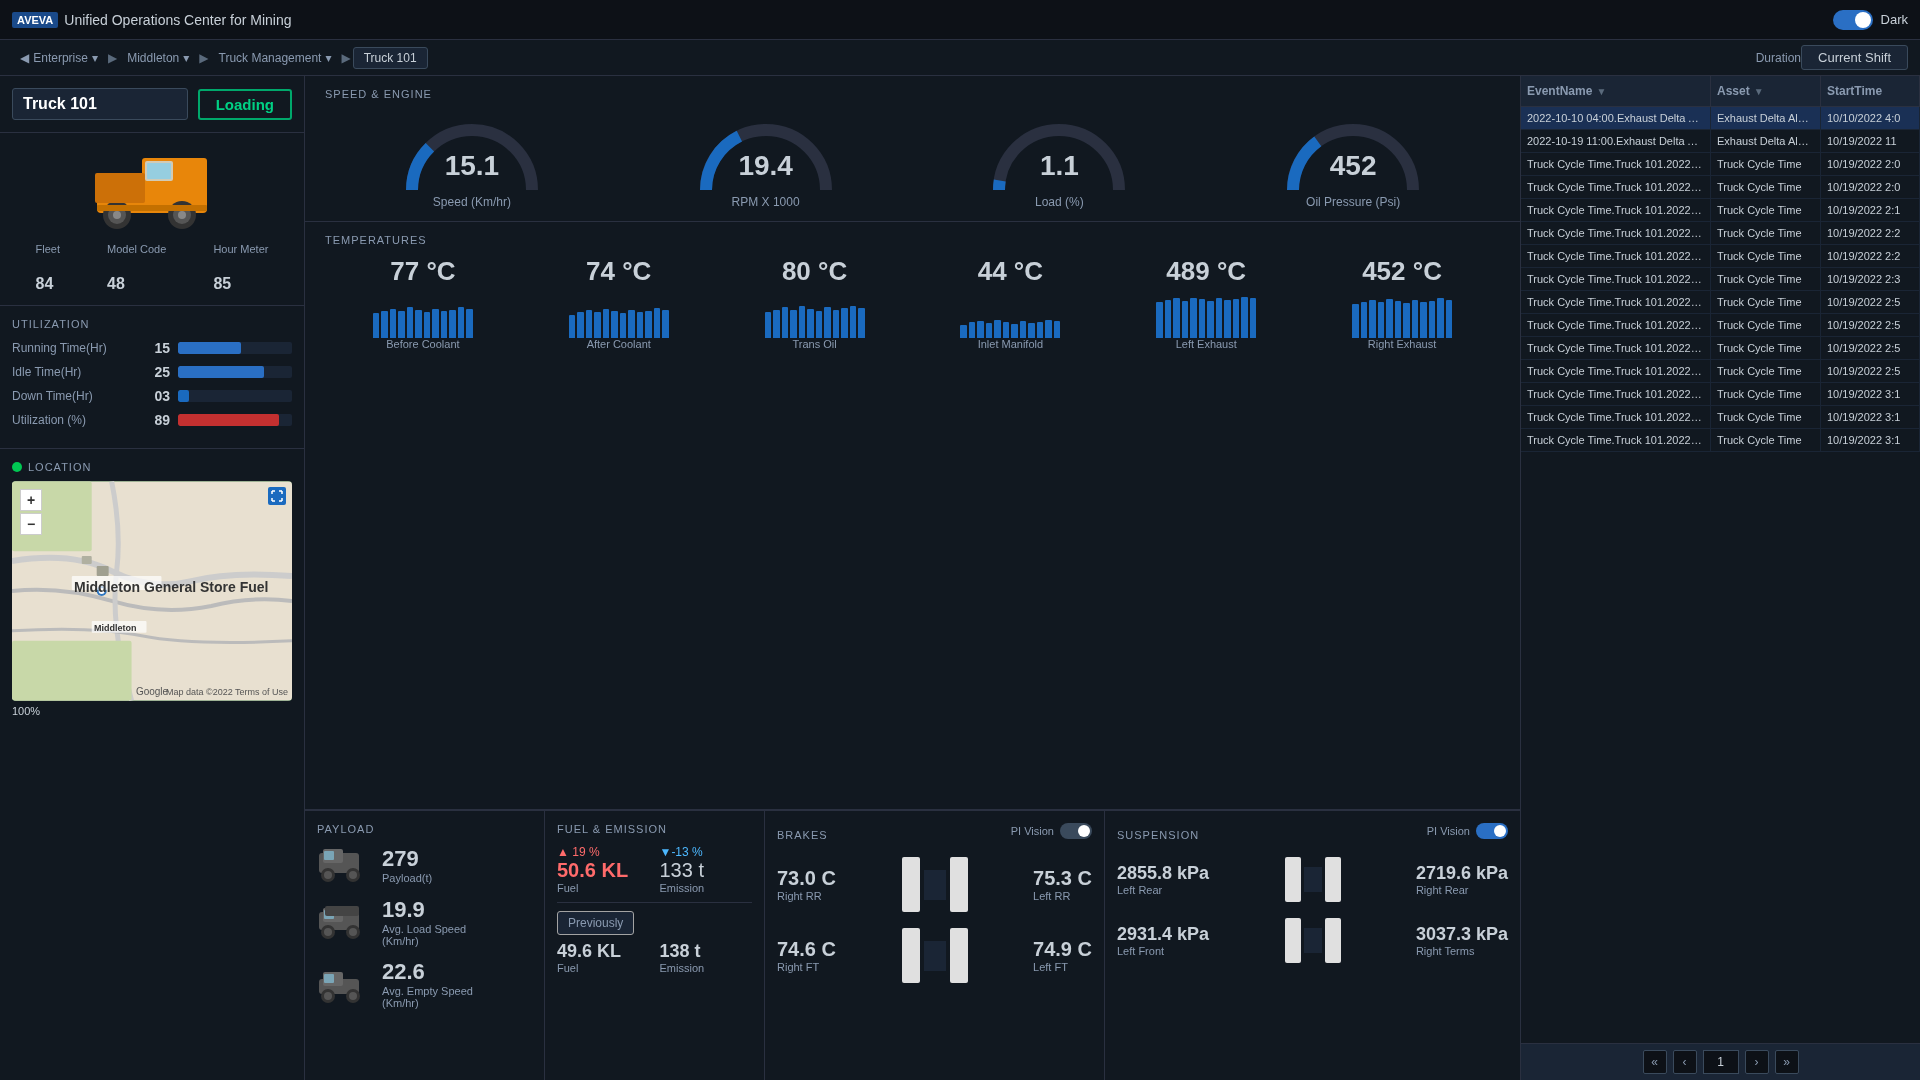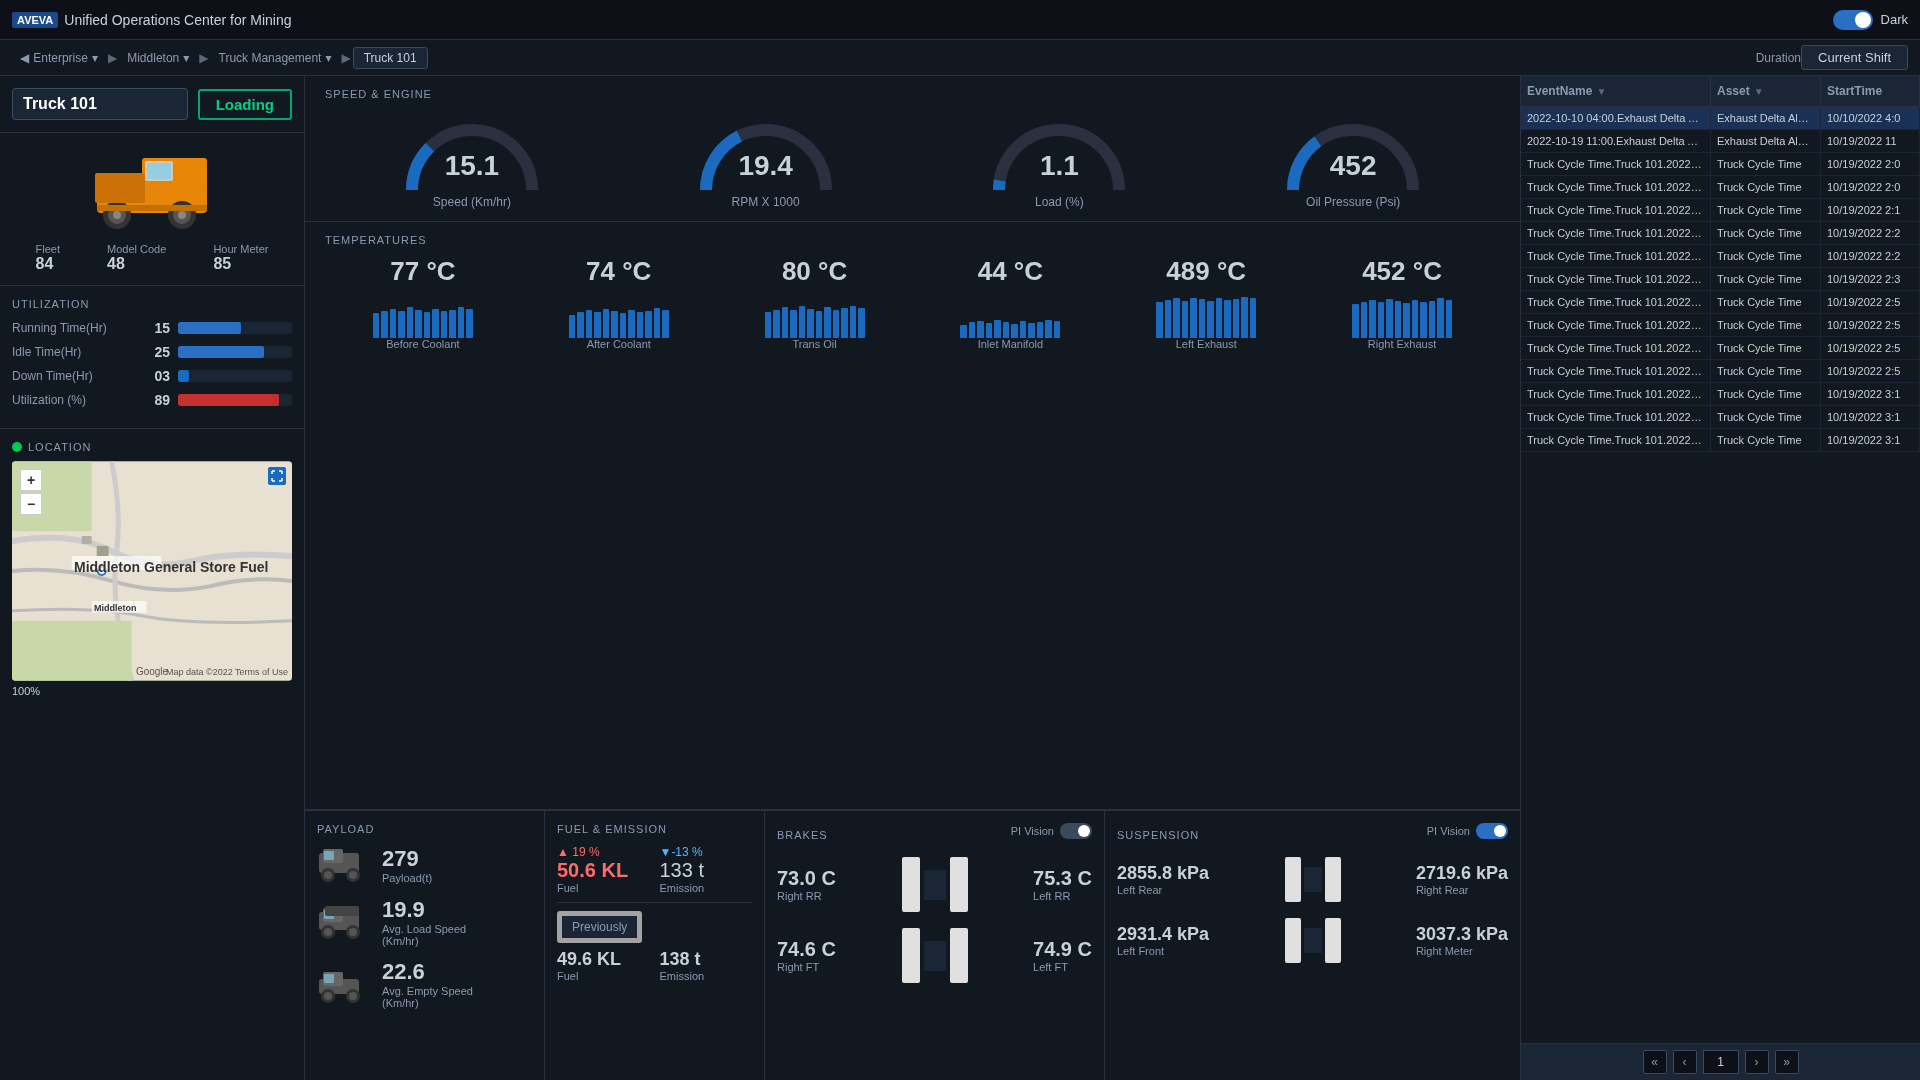--- a/index.html
+++ b/index.html
@@ -173,21 +173,21 @@
       height: 90px;
     }
     .truck-info {
       display: flex;
       justify-content: space-around;
       padding: 0 12px 12px;
       border-bottom: 1px solid #2a3040;
     }
     .truck-info-item { text-align: left; }
     .truck-info-label { color: #8a9ab0; font-size: 11px; }
-    .truck-info-value { color: #c8d0d8; font-size: 16px; font-weight: bold; margin-top: 0; }
+    .truck-info-value { color: #c8d0d8; font-size: 16px; font-weight: bold; margin-top: 20px; }
 
     
     .utilization-section {
       padding: 12px;
       border-bottom: 1px solid #2a3040;
     }
     .section-title {
       color: #8a9ab0;
       font-size: 11px;
       letter-spacing: 1px;
@@ -391,21 +391,21 @@
     
     .fuel-row {
       display: flex;
       gap: 10px;
       margin-bottom: 6px;
     }
     .fuel-item { flex: 1; }
     .fuel-divider { border: none; border-top: 1px solid #2a3040; margin: 8px 0; }
     .previously-btn {
       background: #1a2535;
-      border: 5px solid #a3a3a3;
+      border: 1px solid #a3a3a3;
       color: #8a9ab0;
       padding: 4px 10px;
       border-radius: 3px;
       font-size: 12px;
       cursor: pointer;
       margin-bottom: 6px;
     }
 
     
     .pi-vision-row {
@@ -1073,21 +1073,21 @@
               <div style="font-size:18px;font-weight:bold;color:#c8d0d8;">2931.4 kPa</div>
               <div style="font-size:11px;color:#8a9ab0;">Left Front</div>
             </div>
             <div class="susp-visual">
               <div class="susp-bar" style="height:45px;"></div>
               <div style="width:18px;height:25px;background:#1a2535;"></div>
               <div class="susp-bar" style="height:45px;"></div>
             </div>
             <div>
               <div style="font-size:18px;font-weight:bold;color:#c8d0d8;">3037.3 kPa</div>
-              <div style="font-size:11px;color:#8a9ab0;">Right Meter</div>
+              <div style="font-size:11px;color:#8a9ab0;">Right Terms</div>
             </div>
           </div>
         </div>
       </div>
 
     </div>
   </div>
 
   <div class="right-panel">
     <div class="event-table">

